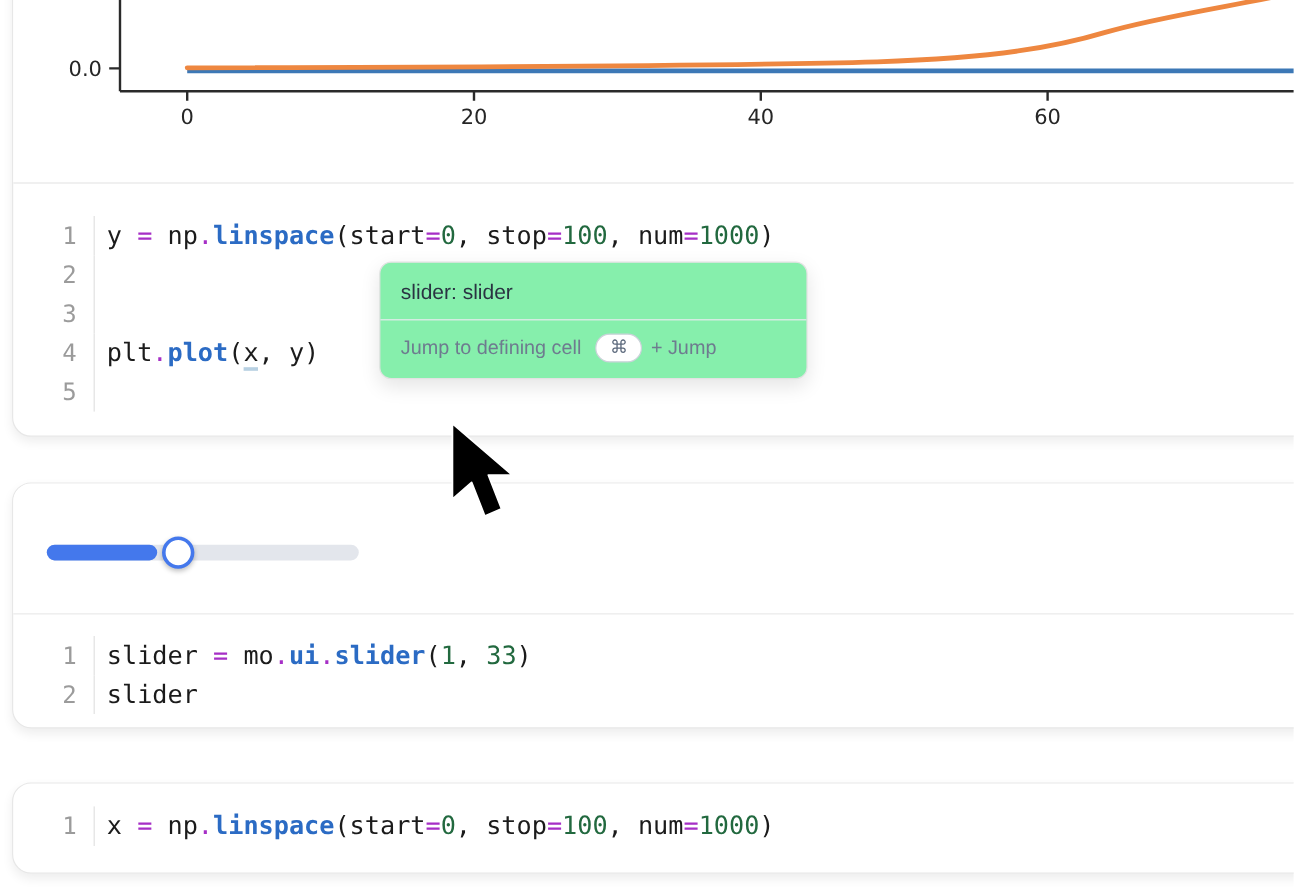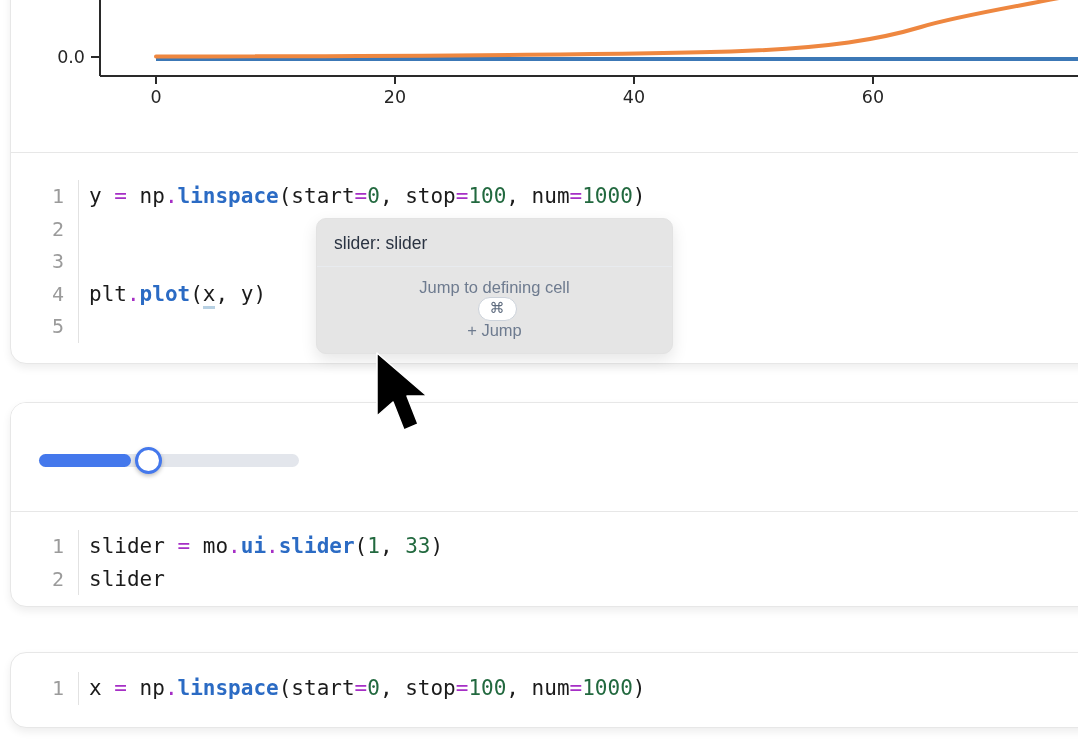--- a/index.html
+++ b/index.html
@@ -39,27 +39,27 @@
   
   .slider-track { position:absolute; left:28px; top:51px; width:260px; height:13px;
                   background:#e3e6ec; border-radius:7px; }
   .slider-fill  { position:absolute; left:0; top:0; width:92px; height:13px;
                   background:#4478ec; border-radius:7px; }
   .slider-handle{ position:absolute; left:96px; top:-7px; width:27px; height:27px;
                   background:#fff; border:3px solid #4478ec; border-radius:50%;
                   box-shadow:0 2px 4px rgba(0,0,0,0.25); }
 
   
-  .tooltip { position:absolute; left:316px; top:218px; width:357px; background:#e5e5e5;
+  .tooltip { position:absolute; left:316px; top:218px; width:357px; background:#86efac;
              border:1px solid #e2e2e2; border-radius:10px;
              box-shadow:0 6px 16px rgba(0,0,0,0.10); z-index:20; }
   .tooltip-title { padding:14px 17px 12px 17px; font-size:17.5px; color:#2a3342; }
   .tooltip-sep { height:1px; background:#e8ebef; }
   .tooltip-row { display:flex; align-items:center; padding:11px 17px 13px 17px;
-                 font-size:16.5px; color:#6e7b8f;flex-direction:column; }
+                 font-size:16.5px; color:#6e7b8f; }
   .kbd { display:inline-block; border:1.5px solid #ccd2da; border-radius:13px;
          padding:1px 11px 3px 11px; margin:0 7px 0 12px; font-size:15px;
          color:#5d6a7d; background:#fff; }
 
   
   .cursor { position:absolute; left:370px; top:350px; z-index:30; pointer-events:none; }
 
   
   .axis-label { font-family:"DejaVu Sans",sans-serif; font-size:17.5px; fill:#262626; }
 </style>

